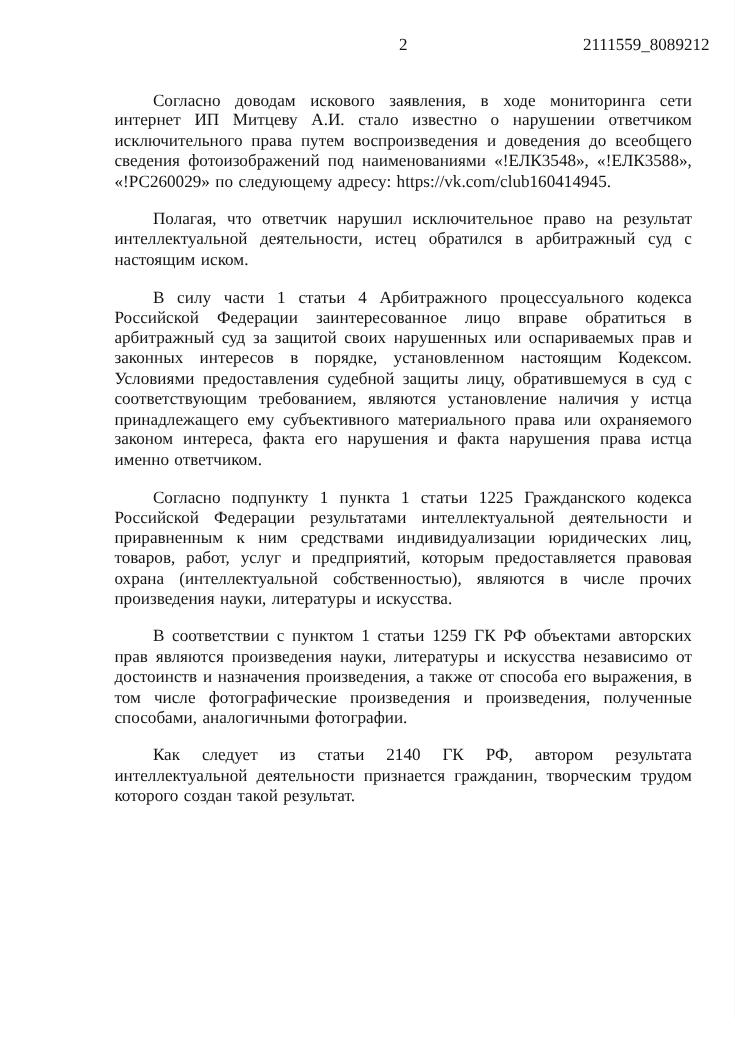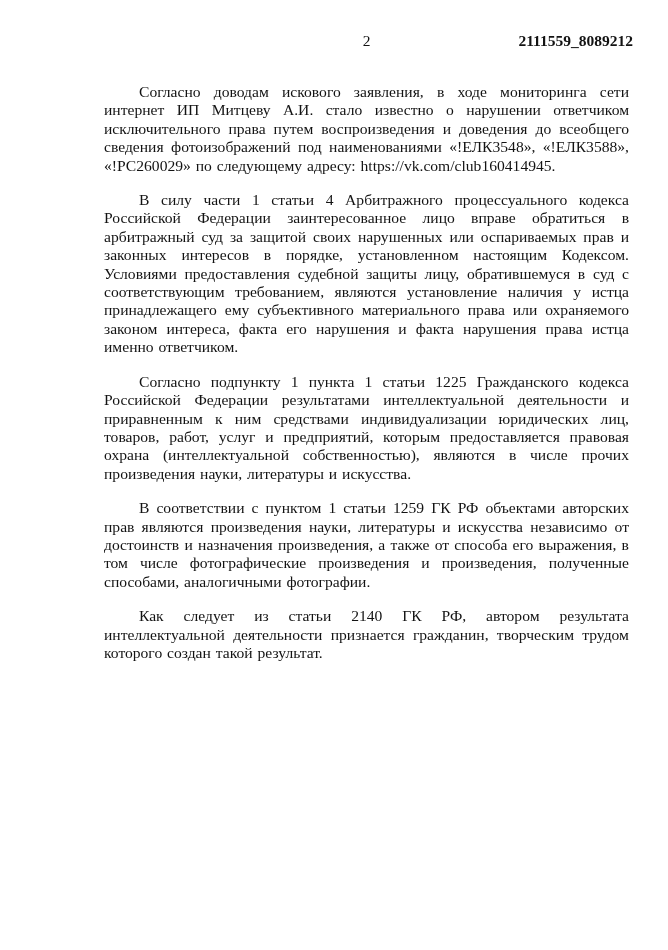--- a/index.html
+++ b/index.html
@@ -28,23 +28,22 @@
     margin-bottom: 35px;
   }
   .page-number {
     position: absolute;
     left: 50%;
     transform: translateX(-50%);
     top: 0;
   }
   .document-id {
     position: absolute;
-    right: 12px;
+    right: 0;
     top: 0;
-    font-weight: bold;
   }
   .document-body {
     width: 557px;
   }
   .document-body p {
     margin: 16px;
     padding: 0;
     font-size: 15.6px;
     line-height: 18.4px;
     text-align: justify;
@@ -55,18 +54,19 @@
 </head>
 <body>
 
 <div class="page">
   <div class="page-header">
     <span class="page-number">2</span>
     <span class="document-id">2111559_8089212</span>
   </div>
   <div class="document-body">
     <p>Согласно доводам искового заявления, в ходе мониторинга сети интернет ИП Митцеву А.И. стало известно о нарушении ответчиком исключительного права путем воспроизведения и доведения до всеобщего сведения фотоизображений под наименованиями «!ЕЛК3548», «!ЕЛК3588», «!РС260029» по следующему адресу: https://vk.com/club160414945.</p>
+    <p>Полагая, что ответчик нарушил исключительное право на результат интеллектуальной деятельности, истец обратился в арбитражный суд с настоящим иском.</p>
     <p>В силу части 1 статьи 4 Арбитражного процессуального кодекса Российской Федерации заинтересованное лицо вправе обратиться в арбитражный суд за защитой своих нарушенных или оспариваемых прав и законных интересов в порядке, установленном настоящим Кодексом. Условиями предоставления судебной защиты лицу, обратившемуся в суд с соответствующим требованием, являются установление наличия у истца принадлежащего ему субъективного материального права или охраняемого законом интереса, факта его нарушения и факта нарушения права истца именно ответчиком.</p>
     <p>Согласно подпункту 1 пункта 1 статьи 1225 Гражданского кодекса Российской Федерации результатами интеллектуальной деятельности и приравненным к ним средствами индивидуализации юридических лиц, товаров, работ, услуг и предприятий, которым предоставляется правовая охрана (интеллектуальной собственностью), являются в числе прочих произведения науки, литературы и искусства.</p>
     <p>В соответствии с пунктом 1 статьи 1259 ГК РФ объектами авторских прав являются произведения науки, литературы и искусства независимо от достоинств и назначения произведения, а также от способа его выражения, в том числе фотографические произведения и произведения, полученные способами, аналогичными фотографии.</p>
     <p>Как следует из статьи 2140 ГК РФ, автором результата интеллектуальной деятельности признается гражданин, творческим трудом которого создан такой результат.</p>
   </div>
 </div>
 
 </body></html>

